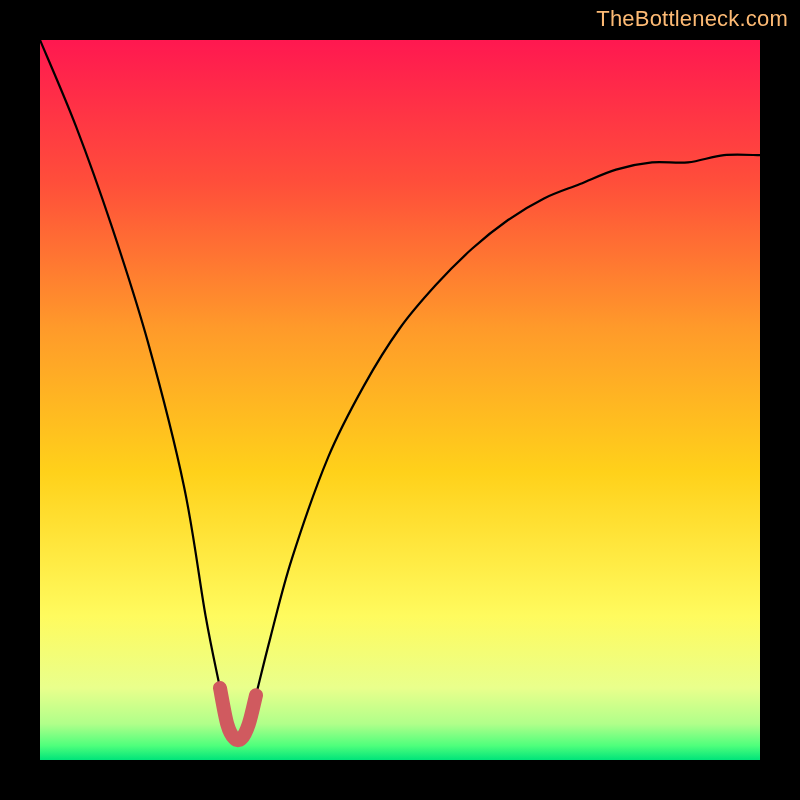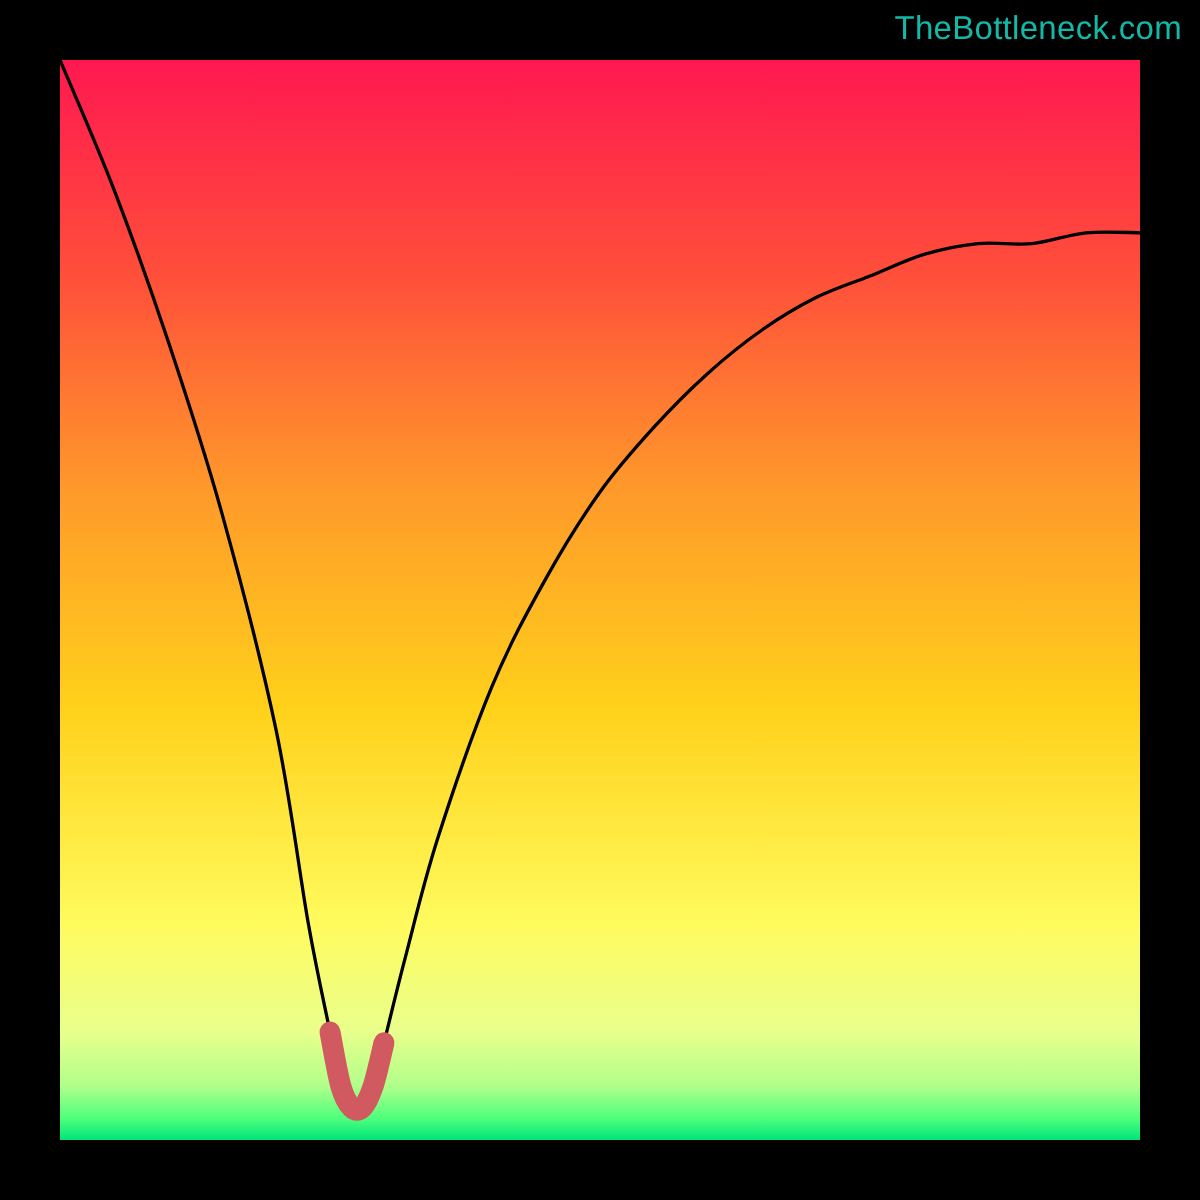--- a/index.html
+++ b/index.html
@@ -28,21 +28,21 @@
     overflow: hidden;
   }
   .gradient {
     position: absolute;
     inset: 0;
   }
   .watermark {
     position: absolute;
     top: 6px;
     right: 12px;
-    color: #14b8a6;
+    color: #fdba74;
     font-size: 22px;
     letter-spacing: 0.2px;
     font-weight: 400;
     user-select: none;
   }
   svg.curve {
     position: absolute;
     inset: 0;
     width: 720px;
     height: 720px;

